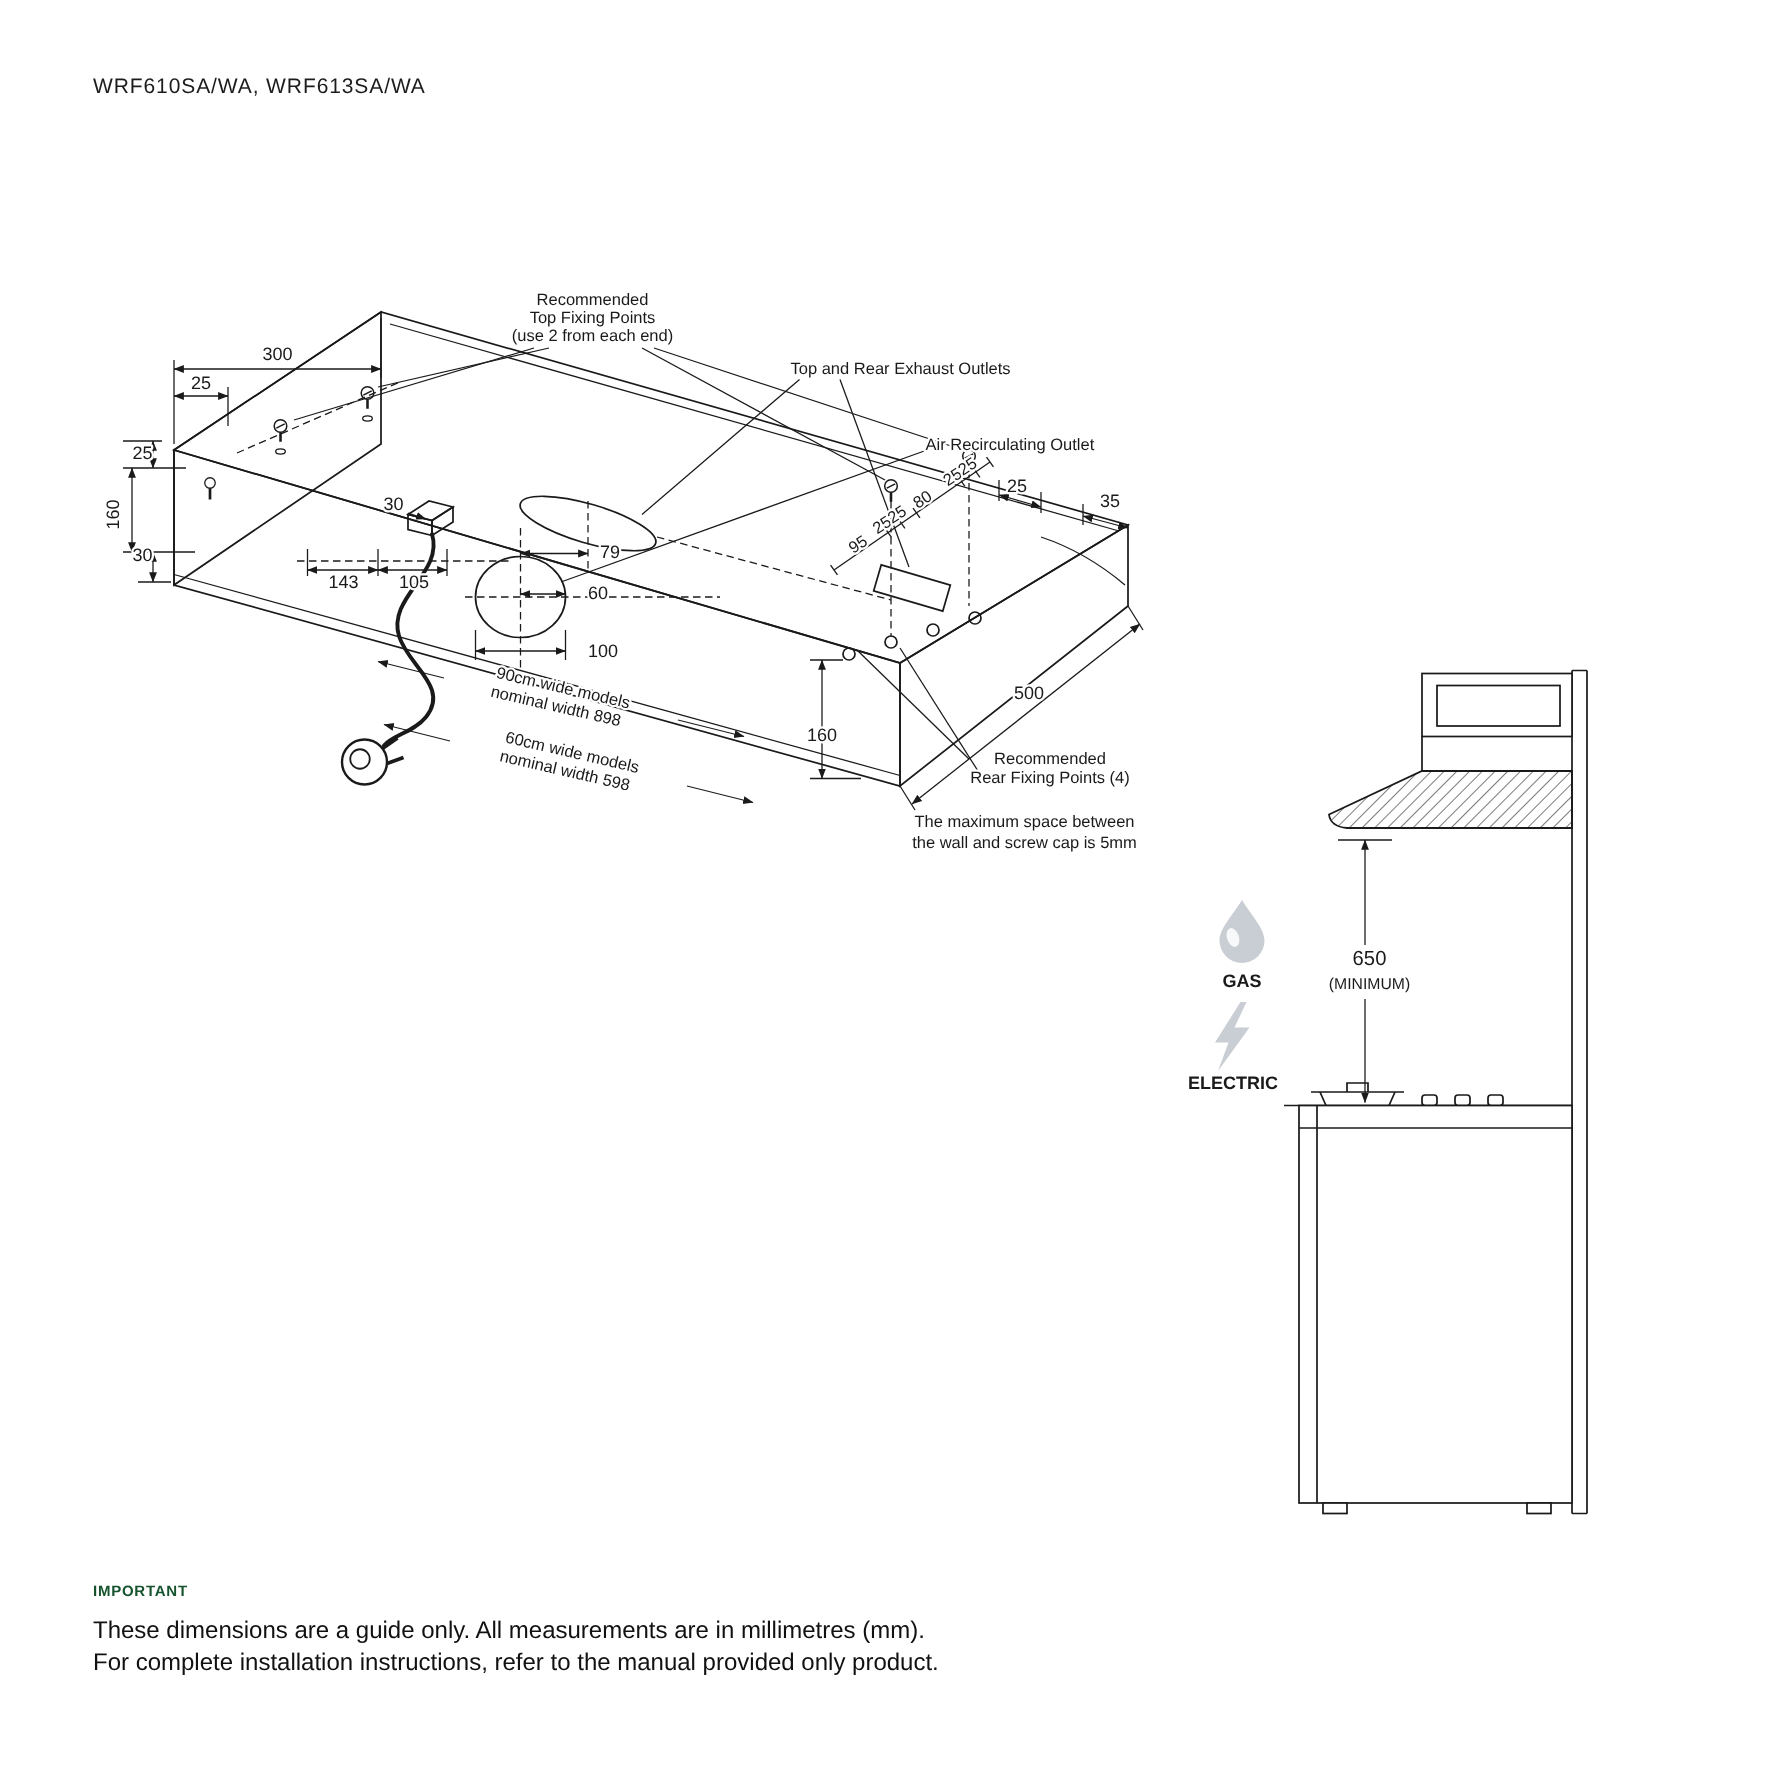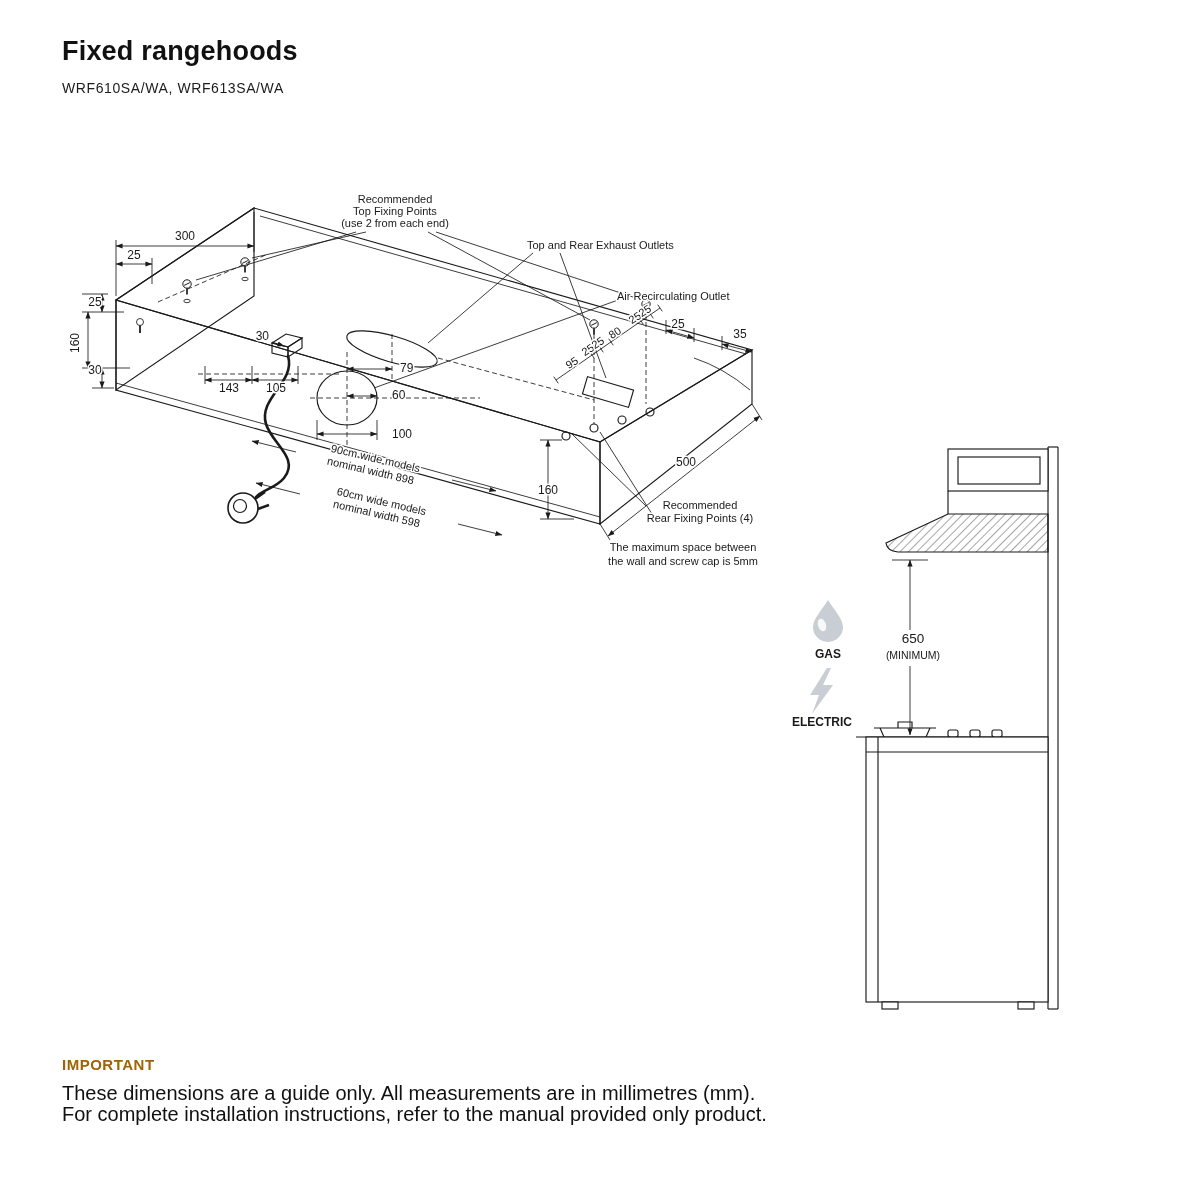--- a/index.html
+++ b/index.html
@@ -2,41 +2,40 @@
 <html><head>
 <meta charset="utf-8">
 <style>
   html,body{margin:0;padding:0;background:#fff;}
   .page{position:relative;width:1181px;height:1181px;background:#fff;overflow:hidden;
         font-family:"Liberation Sans",sans-serif;color:#111;}
   .header{position:absolute;left:62px;top:36px;}
   .header h1{margin:0;font-size:27px;font-weight:700;letter-spacing:.2px;color:#111;}
   .header .subtitle{margin-top:13px;font-size:14px;font-weight:400;letter-spacing:.6px;color:#1c1c1c;}
   .footer{position:absolute;left:62px;top:1056px;width:900px;}
-  .footer .imp{font-size:15px;font-weight:700;letter-spacing:.5px;margin-bottom:10px;color:#a16207;}
-  .footer .fl{font-size:20px;line-height:21px;color:#111;}
+  .footer .imp{font-size:10px;font-weight:700;letter-spacing:.5px;margin-bottom:10px;color:#14532d;}
+  .footer .fl{font-size:16px;line-height:21px;color:#111;}
   svg{position:absolute;left:0;top:0;}
   svg text{font-family:"Liberation Sans",sans-serif;fill:#1a1a1a;stroke:#fff;stroke-width:3px;
            paint-order:stroke;stroke-linejoin:round;}
   .t11{font-size:11px;}
   .t12{font-size:12px;}
   .t13{font-size:13.5px;}
   .t10{font-size:10.5px;}
   .bold{font-weight:bold;}
   .ln{stroke:#1a1a1a;fill:none;stroke-width:1.15px;}
   .thin{stroke:#1a1a1a;fill:none;stroke-width:.85px;}
   .dash{stroke:#1a1a1a;fill:none;stroke-width:.85px;stroke-dasharray:5 3;}
 </style>
 </head>
 <body>
 
 <div class="page">
 
   <div class="header">
-    <h1>Fixed rangehoods</h1>
     <div class="subtitle">WRF610SA/WA, WRF613SA/WA</div>
   </div>
 
   <svg width="1181" height="1181" viewBox="0 0 1181 1181">
     <defs>
       <marker id="arr" viewBox="0 0 10 10" refX="8.6" refY="5" markerWidth="9" markerHeight="9" orient="auto-start-reverse">
         <path d="M0,1.6 L9,5 L0,8.4 Z" fill="#1a1a1a"></path>
       </marker>
       <pattern id="hatch" width="6" height="6" patternUnits="userSpaceOnUse" patternTransform="rotate(45)">
         <line x1="0" y1="0" x2="0" y2="6" stroke="#3a3a3a" stroke-width="0.9"></line>

